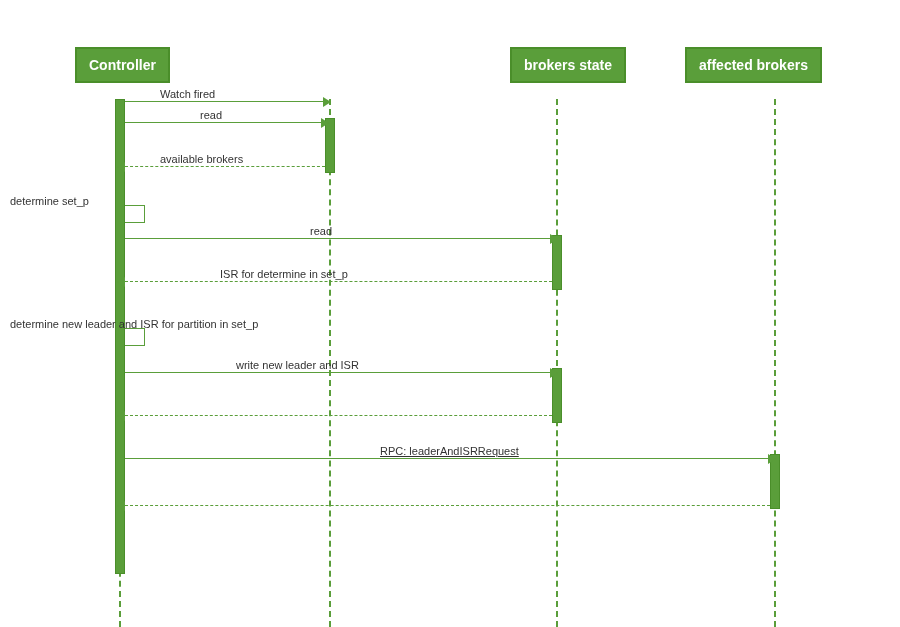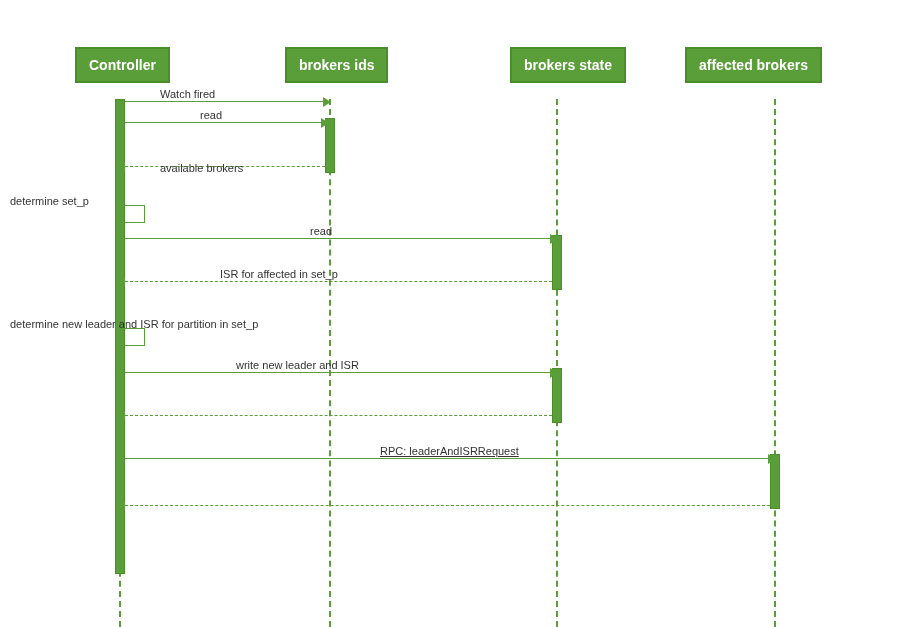--- a/index.html
+++ b/index.html
@@ -92,23 +92,20 @@
   </style>
 </head>
 <body>
 
 <div class="diagram">
 
   <div class="actor-box" style="left:75px;">
     <span>Controller</span>
   </div>
 
-  <div class="actor-box" style="left:285px;">
-    <span>brokers ids</span>
-  </div>
 
   <div class="actor-box" style="left:685px;">
     <span>affected brokers</span>
   </div>
 
   <div class="actor-box" style="left:510px;">
     <span>brokers state</span>
   </div>
 
   <div class="lifeline" style="left:119px;"></div>
@@ -129,33 +126,33 @@
   <div class="arrow-line" style="left:125px; top:101px; width:200px;"></div>
   <div class="arrowhead-right" style="left:323px; top:97px;"></div>
   <div class="arrow-label" style="left:160px; top:88px;">Watch fired</div>
 
   <div class="arrow-line" style="left:125px; top:122px; width:198px;"></div>
   <div class="arrowhead-right" style="left:321px; top:118px;"></div>
   <div class="arrow-label" style="left:200px; top:109px;">read</div>
 
   <div class="arrow-line-dashed" style="left:125px; top:166px; width:200px;"></div>
   <div class="arrowhead-left" style="left:117px; top:162px;"></div>
-  <div class="arrow-label" style="left:160px; top:153px;margin-top:9px;">available brokers</div>
+  <div class="arrow-label" style="left:160px; top:153px;">available brokers</div>
 
   <div class="self-note" style="left:10px; top:195px;">determine set_p</div>
 
   <div style="position:absolute; left:125px; top:205px; width:20px; height:18px; border:1px solid #5a9e3a; border-left:none; background:transparent;"></div>
 
   <div class="arrow-line" style="left:125px; top:238px; width:427px;"></div>
   <div class="arrowhead-right" style="left:550px; top:234px;"></div>
   <div class="arrow-label" style="left:310px; top:225px;">read</div>
 
   <div class="arrow-line-dashed" style="left:125px; top:281px; width:427px;"></div>
   <div class="arrowhead-left" style="left:117px; top:277px;"></div>
-  <div class="arrow-label" style="left:220px; top:268px;">ISR for affected in set_p</div>
+  <div class="arrow-label" style="left:220px; top:268px;">ISR for determine in set_p</div>
 
   <div class="self-note" style="left:10px; top:318px; font-size:11px;">determine new leader and ISR for partition in set_p</div>
 
   <div style="position:absolute; left:125px; top:328px; width:20px; height:18px; border:1px solid #5a9e3a; border-left:none; background:transparent;"></div>
 
   <div class="arrow-line" style="left:125px; top:372px; width:427px;"></div>
   <div class="arrowhead-right" style="left:550px; top:368px;"></div>
   <div class="arrow-label" style="left:236px; top:359px;">write new leader and ISR</div>
 
   <div class="arrow-line-dashed" style="left:125px; top:415px; width:427px;"></div>

